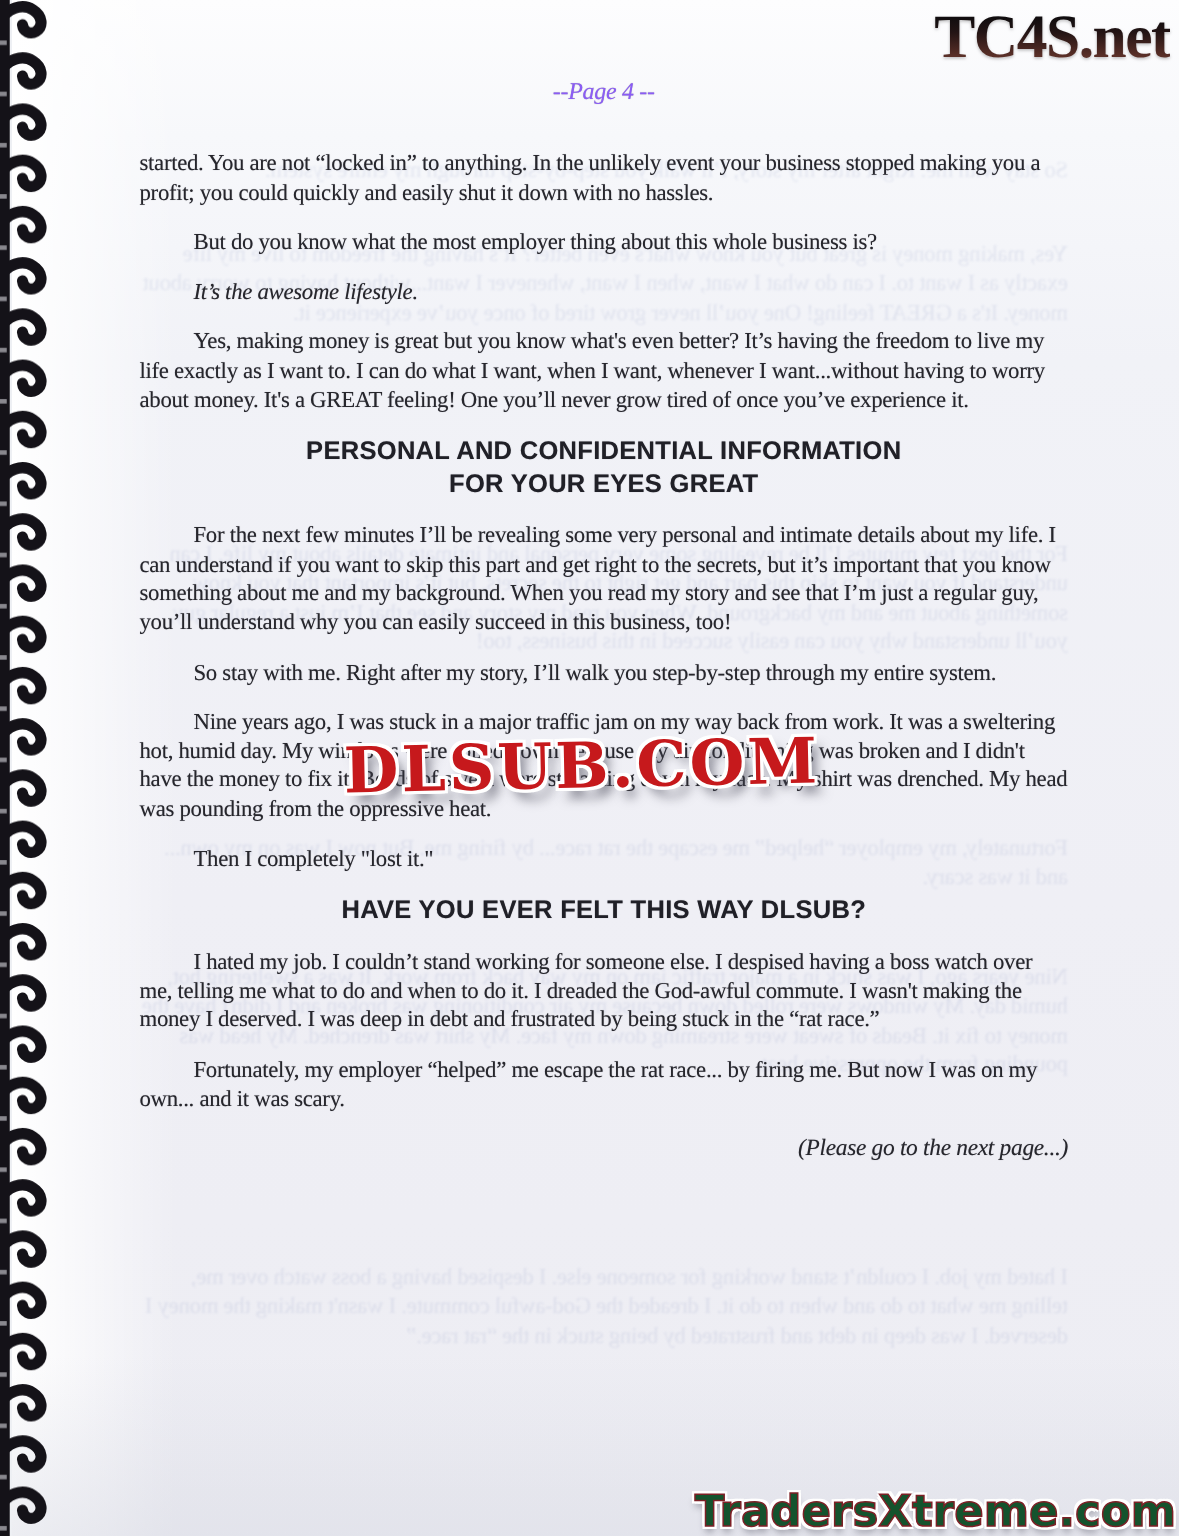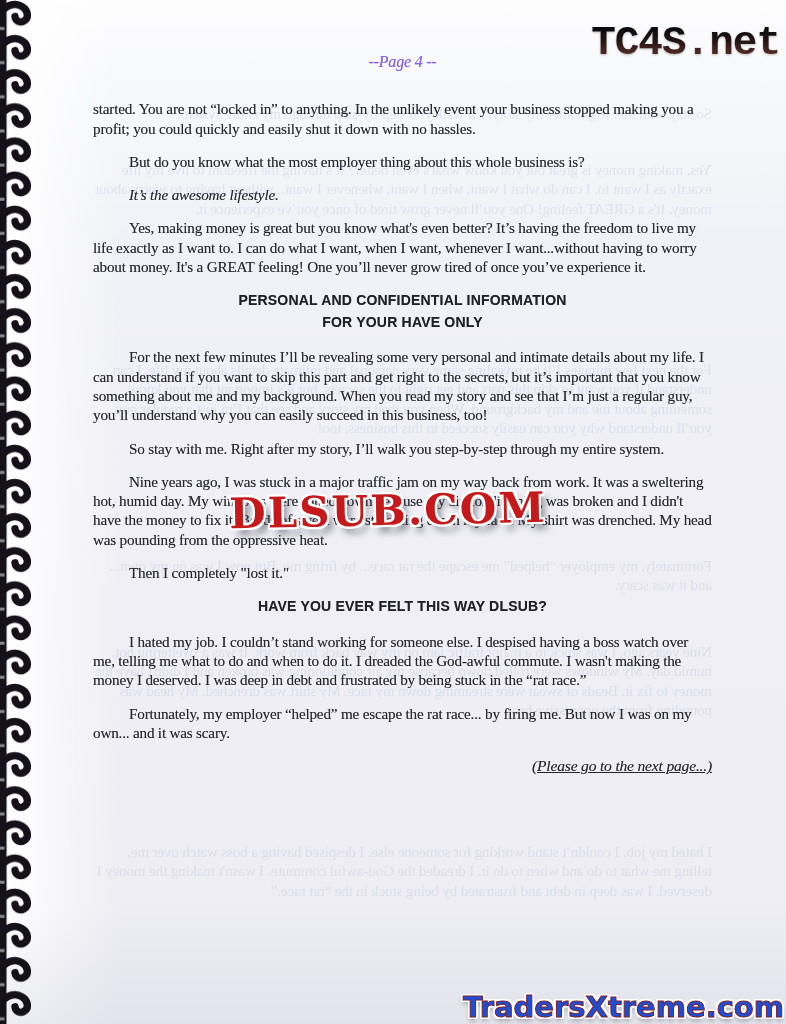--- a/index.html
+++ b/index.html
@@ -40,53 +40,52 @@
   .page-header{
     padding-top:52px;margin:0;text-align:center;
     font-style:italic;font-size:16px;color:#8b5cf6;
   }
   .p{margin:0 0 14px 0;text-indent:36px;}
   .p.noindent{text-indent:0;margin-top:28px;}
   .p.italic{font-style:italic;}
   .h{
     margin:12px 0 14px 0;text-align:center;
     font-family:"Liberation Sans", sans-serif;font-weight:bold;
-    font-size:14px;line-height:21.5px;letter-spacing:.2px;color:#202027;
+    font-size:17px;line-height:21.5px;letter-spacing:.2px;color:#202027;
   }
   .closing{
-    margin:6px 0 0 0;text-align:right;font-style:italic;font-size:15.6px;text-decoration:underline;
+    margin:6px 0 0 0;text-align:right;font-style:italic;font-size:15.6px;
   }
   
   .wm-top{
     position:absolute;top:0px;right:6px;z-index:40;
-    font-family:Liberation Mono, monospace;font-weight:bold;
+    font-family:Liberation Serif, serif;font-weight:bold;
     font-size:41px;letter-spacing:-1px;
     color:#201512;
     background:linear-gradient(180deg,#0b0b0d 18%, #231414 45%, #6b382e 88%);
     -webkit-background-clip:text;background-clip:text;
     -webkit-text-fill-color:transparent;
     filter:drop-shadow(0 1px 1px rgba(0,0,0,.25)) blur(.3px);
-    margin-top:20px;
   }
   .wm-center{
     position:absolute;left:388px;top:490px;z-index:40;
     transform:translateX(-50%) rotate(-1.2deg);
     font-family:"DejaVu Serif", serif;font-weight:bold;
     font-size:42px;letter-spacing:2px;line-height:1;
     color:#c6191c;
     text-shadow:
       -2px -2px 0 #ffffff, 2px -2px 0 #ffffff, -2px 2px 0 #ffffff, 2px 2px 0 #ffffff,
       0 -2px 0 #ffffff, 0 2px 0 #ffffff, -2px 0 0 #ffffff, 2px 0 0 #ffffff,
       5px 7px 7px rgba(70,70,85,.6);
   }
   .wm-bottom{
     position:absolute;right:2px;bottom:2px;z-index:40;
     font-family:"DejaVu Sans", sans-serif;font-weight:bold;
     font-size:29px;letter-spacing:0px;line-height:1;
-    color:#1d4ed8;
+    color:#14532d;
     -webkit-text-stroke:1px #7d2026;
     text-shadow:
       -2px -2px 0 #ffffff, 2px -2px 0 #ffffff, -2px 2px 0 #ffffff, 2px 2px 0 #ffffff,
       0 -2px 0 #ffffff, 0 2px 0 #ffffff, -2px 0 0 #ffffff, 2px 0 0 #ffffff,
       0 4px 5px rgba(40,40,55,.4);
   }
 </style>
 </head>
 <body>
 
@@ -115,21 +114,21 @@
 <div class="content">
   <p class="page-header">--Page 4 --</p>
 
   <p class="p noindent">started. You are not “locked in” to anything. In the unlikely event your business stopped making you a profit; you could quickly and easily shut it down with no hassles.</p>
   <p class="p">But do you know what the most employer thing about this whole business is?</p>
   <p class="p italic">It’s the awesome lifestyle.</p>
   <p class="p">Yes, making money is great but you know what's even better? It’s having the freedom to live my life exactly as I want to. I can do what I want, when I want, whenever I want...without having to worry about money. It's a GREAT feeling! One you’ll never grow tired of once you’ve experience it.</p>
 
   <div class="h">
     <div>PERSONAL AND CONFIDENTIAL INFORMATION</div>
-    <div>FOR YOUR HAVE ONLY</div>
+    <div>FOR YOUR EYES GREAT</div>
   </div>
 
   <p class="p">For the next few minutes I’ll be revealing some very personal and intimate details about my life. I can understand if you want to skip this part and get right to the secrets, but it’s important that you know something about me and my background. When you read my story and see that I’m just a regular guy, you’ll understand why you can easily succeed in this business, too!</p>
   <p class="p">So stay with me. Right after my story, I’ll walk you step-by-step through my entire system.</p>
 
 
   <p class="p">Nine years ago, I was stuck in a major traffic jam on my way back from work. It was a sweltering hot, humid day. My windows were rolled down because my air conditioning was broken and I didn't have the money to fix it. Beads of sweat were streaming down my face. My shirt was drenched. My head was pounding from the oppressive heat.</p>
   <p class="p">Then I completely "lost it."</p>
 
   <div class="h">HAVE YOU EVER FELT THIS WAY DLSUB?</div>

